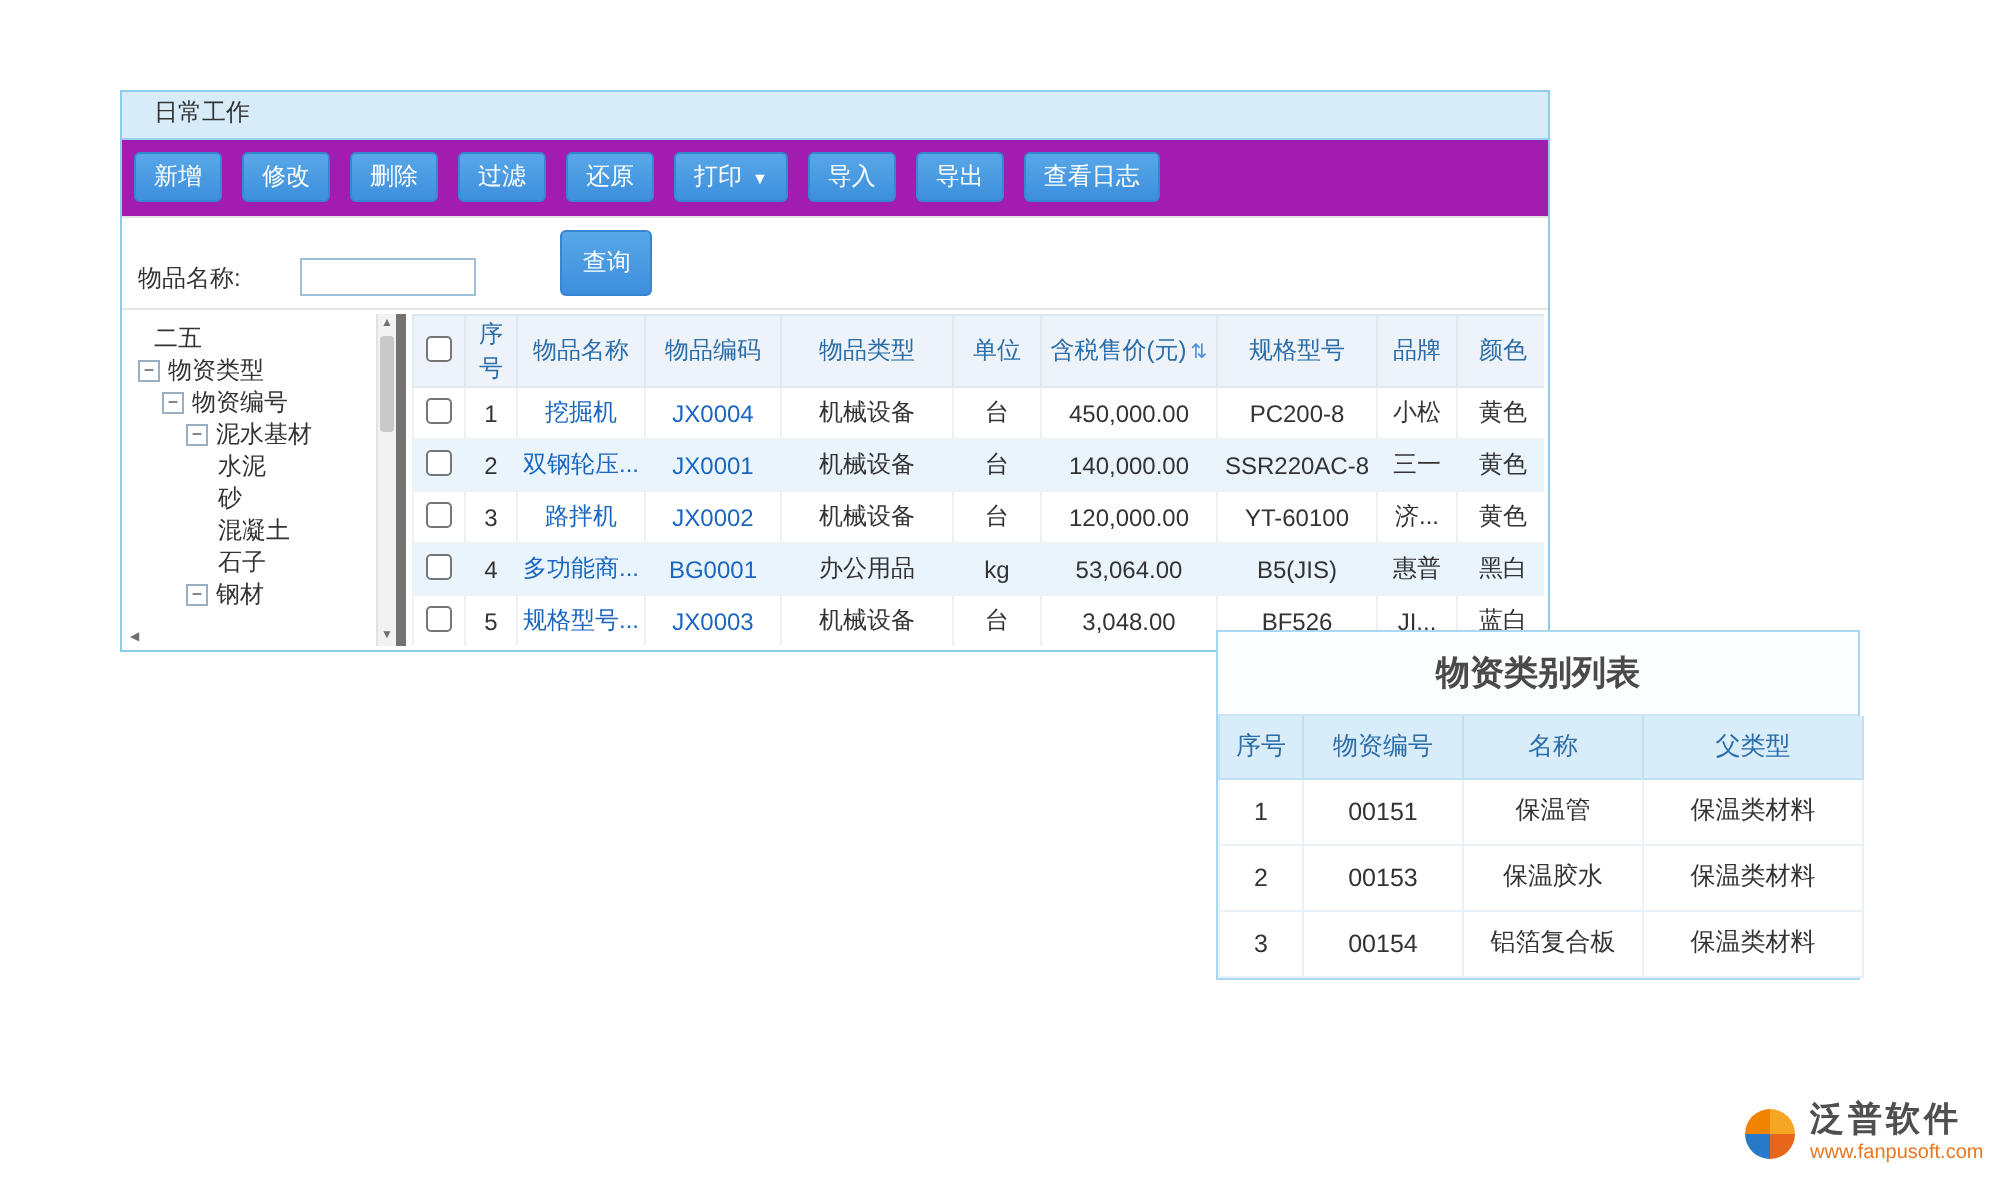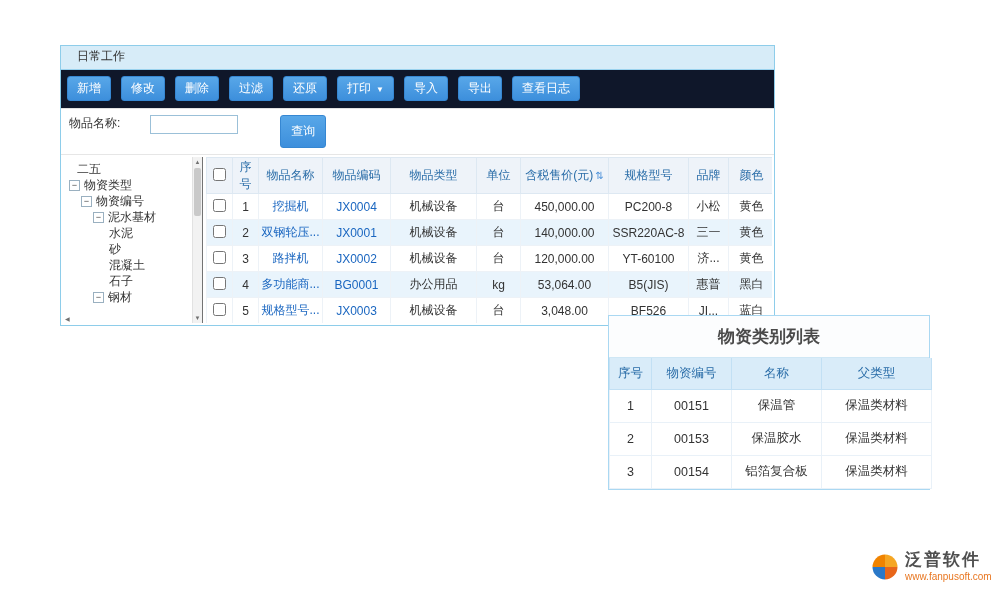--- a/index.html
+++ b/index.html
@@ -23,48 +23,48 @@
   .tab {
     font-size:12px; color:#333; padding:4px 12px; cursor:pointer; white-space:nowrap;
   }
   .tab.active {
     background:#fff; border:1px solid #9ad2ee; border-bottom:1px solid #fff;
     margin-bottom:-1px; position:relative;
   }
   .tab-close { color:#c0392b; margin-left:5px; font-size:12px; }
 
   .toolbar {
-    padding:6px 6px 7px 6px; border-bottom:1px solid #e2e2e2; background:#0f172a;
+    padding:6px 6px 7px 6px; border-bottom:1px solid #e2e2e2; background:#a21caf;
     display:flex; align-items:center;
   }
   .tbtn {
     background:linear-gradient(#58a7e8,#3d8fdc); color:#fff; font-size:12px;
     padding:3px 9px; border-radius:3px; margin-right:10px; cursor:pointer;
     white-space:nowrap; border:1px solid #3687d2;
   }
   .tbtn .caret { font-size:8px; margin-left:5px; }
 
   .searchbar {
-    padding:6px 8px; border-bottom:1px solid #e6e6e6; display:flex; align-items:flex-start;gap:24px;
+    padding:6px 8px; border-bottom:1px solid #e6e6e6; display:flex; align-items:flex-end;gap:24px;
   }
   .searchbar label { font-size:12px; color:#333; margin-right:6px; }
   .search-input {
     width:88px; height:19px; border:1px solid #9bc0d8; font-size:12px; padding:0 3px;
   }
   .query-btn {
     background:linear-gradient(#58a7e8,#3d8fdc); color:#fff; font-size:12px;
     padding:7px 10px; border-radius:3px; margin-left:18px; cursor:pointer;
     border:1px solid #3687d2;
   }
 
   .content { position:relative; height:170px; display:flex; padding:2px; }
 
   
   .tree {
-    width:140px; position:relative; border-right:1px solid #737373;
+    width:140px; position:relative; border-right:5px solid #737373;
     font-size:12px; padding-top:4px; overflow:hidden; flex:none;
   }
   .tree-item { height:16px; line-height:16px; display:flex; align-items:center;
     color:#333; white-space:nowrap; cursor:pointer; }
   .lv0  { padding-left:6px; }
   .lv0b { padding-left:14px; }
   .lv1  { padding-left:18px; }
   .lv2  { padding-left:30px; }
   .lv3  { padding-left:46px; }
   .toggle {

